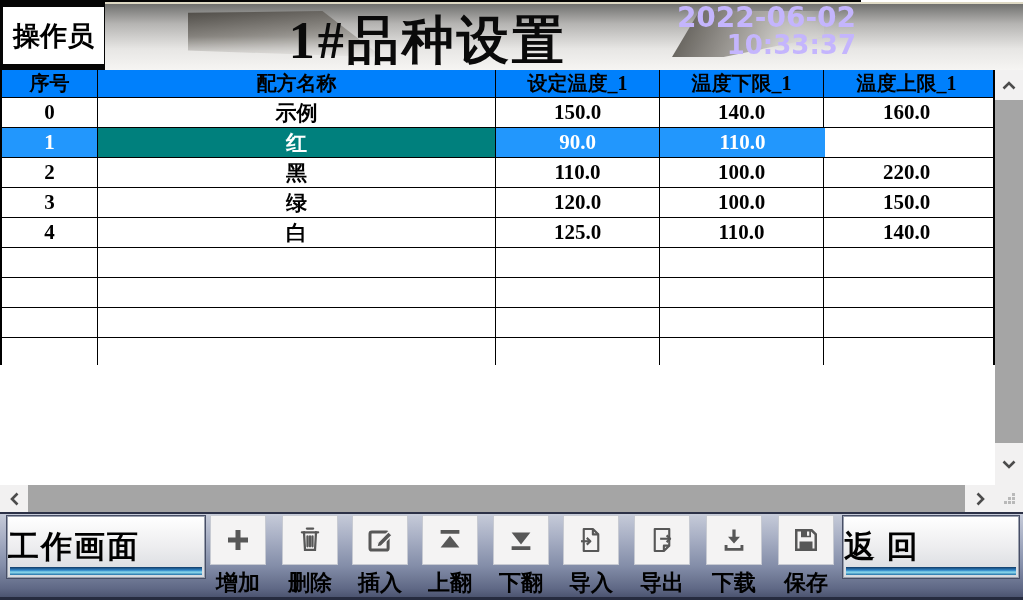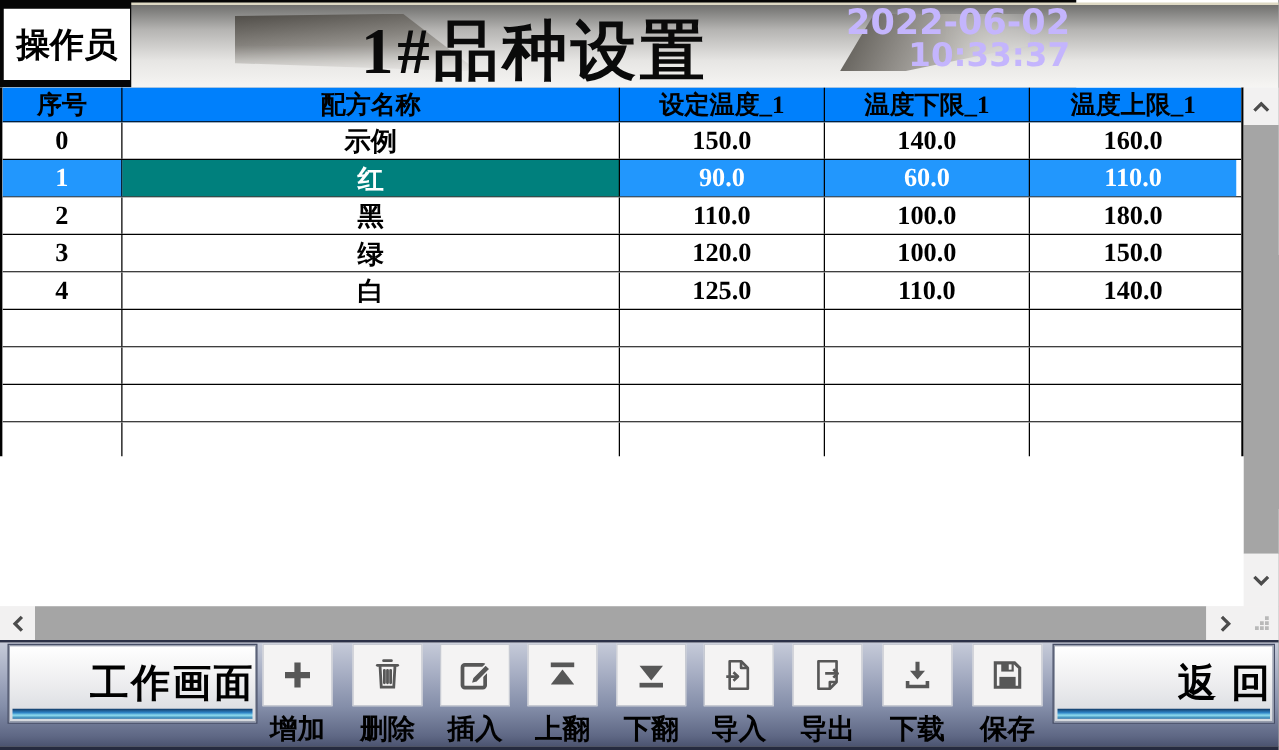--- a/index.html
+++ b/index.html
@@ -62,21 +62,21 @@
   #scroll-corner{position:absolute;left:995px;top:0;width:28px;height:27px;background:#f2f1f1;
       display:flex;align-items:center;justify-content:center;}
 
   
   #toolbar{position:absolute;left:0;top:512px;width:1023px;height:88px;box-sizing:border-box;
       background:linear-gradient(180deg,#c6cbd9 0%,#a9b0c5 28%,#848ea9 62%,#5f6885 90%,#4c5470 100%);
       border-top:2px solid #2c3147;border-bottom:3px solid #262b3f;}
   .nav-btn{position:absolute;top:2px;height:62px;box-sizing:border-box;
       background:linear-gradient(180deg,#ffffff 0%,#ededef 50%,#d6d9de 100%);
       border:1px solid #9aa0ae;box-shadow:0 0 0 1px #474e66;
-      display:flex;align-items:center;justify-content:flex-end;cursor:pointer;}
+      display:flex;align-items:center;justify-content:flex-start;cursor:pointer;}
   .nav-btn .btn-glow{position:absolute;left:2px;right:2px;bottom:2px;height:8px;
       background:linear-gradient(180deg,#123a66 0%,#2f86c8 40%,#8fdcee 65%,#2270a8 100%);}
   .nav-btn .btn-text{font-size:31px;font-weight:700;color:#000;letter-spacing:2px;white-space:nowrap;}
   #work-screen-button{left:7px;width:198px;}
   #back-button{left:843px;width:176px;}
   .tool-btn{position:absolute;top:1px;width:56px;cursor:pointer;}
   .tool-btn-box{width:56px;height:50px;background:#f4f3f3;border:1px solid #c7cad2;box-sizing:border-box;
       display:flex;align-items:center;justify-content:center;}
   .tool-btn-label{margin-top:3px;text-align:center;font-size:22px;font-weight:700;color:#000;white-space:nowrap;}
   .chev{display:block;}
@@ -112,29 +112,28 @@
         <div class="t-cell" style="width: 96px;">0</div>
         <div class="t-cell" style="width: 398px;">示例</div>
         <div class="t-cell" style="width: 164px;">150.0</div>
         <div class="t-cell" style="width: 164px;">140.0</div>
         <div class="t-cell" style="width: 165px;">160.0</div>
       </div>
       <div class="t-row selected">
         <div class="t-cell" style="width: 96px;">1</div>
         <div class="t-cell name-selected" style="width: 398px;">红</div>
         <div class="t-cell" style="width: 164px;">90.0</div>
-        <div class="t-cell" style="width: 164px;">60.0</div>
         <div class="t-cell" style="width: 165px;">110.0</div>
       </div>
       <div class="t-row">
         <div class="t-cell" style="width: 96px;">2</div>
         <div class="t-cell" style="width: 398px;">黑</div>
         <div class="t-cell" style="width: 164px;">110.0</div>
         <div class="t-cell" style="width: 164px;">100.0</div>
-        <div class="t-cell" style="width: 165px;">180.0</div>
+        <div class="t-cell" style="width: 165px;">220.0</div>
       </div>
       <div class="t-row">
         <div class="t-cell" style="width: 96px;">3</div>
         <div class="t-cell" style="width: 398px;">绿</div>
         <div class="t-cell" style="width: 164px;">120.0</div>
         <div class="t-cell" style="width: 164px;">100.0</div>
         <div class="t-cell" style="width: 165px;">150.0</div>
       </div>
       <div class="t-row">
         <div class="t-cell" style="width: 96px;">4</div>

